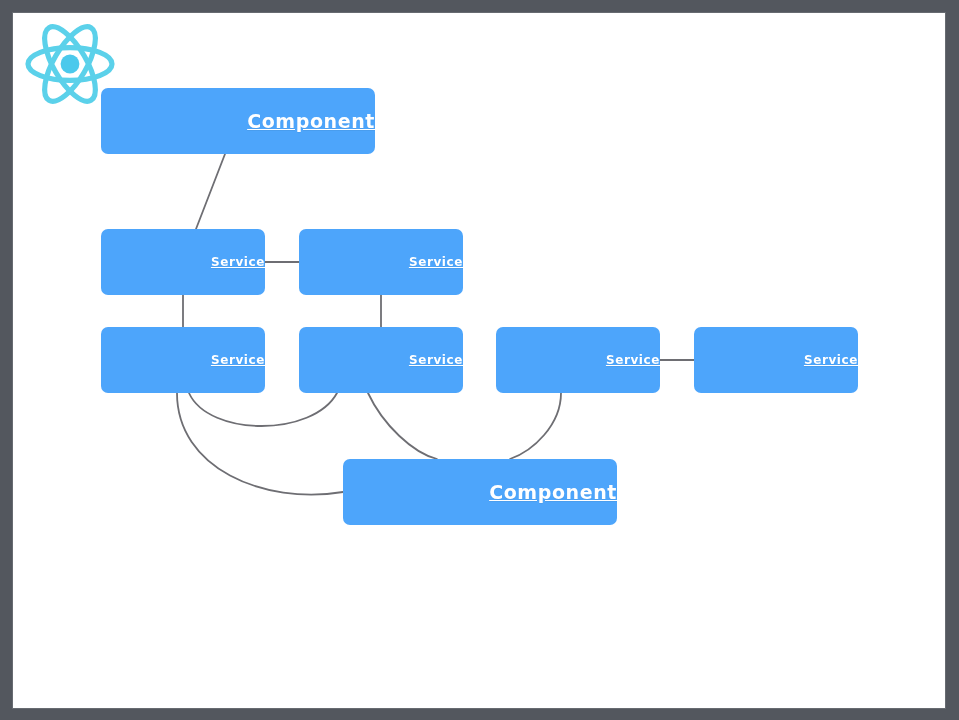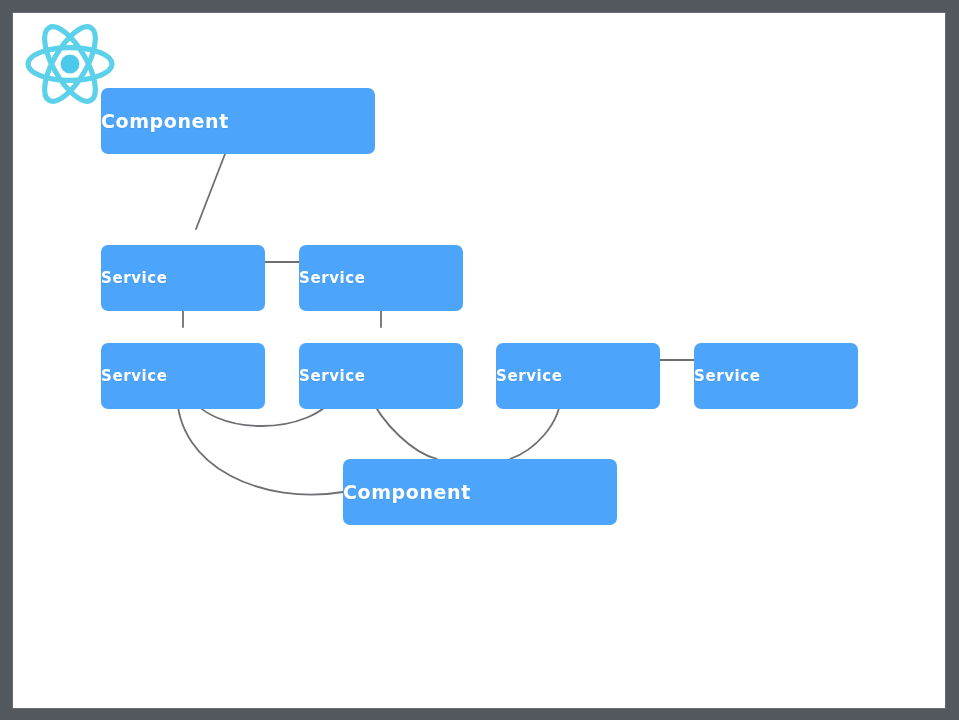--- a/index.html
+++ b/index.html
@@ -54,33 +54,34 @@
   }
 
   
   .node {
     position: absolute;
     box-sizing: border-box;
     background: #4da5fb;
     border-radius: 7px;
     display: flex;
     align-items: center;
-    justify-content: flex-start;
+    justify-content: flex-end;
     color: #ffffff;
     font-weight: bold;
     letter-spacing: 0.6px;
     user-select: none;
+    text-decoration: underline;
   }
   .node-label {
     display: block;
     line-height: 1;
     text-shadow: 0 1px 1px rgba(0,0,0,0.05);
   }
   .node.component { font-size: 19px; }
-  .node.service   { font-size: 15px; margin-top: 16px; }
+  .node.service   { font-size: 12px; }
 </style>
 </head>
 <body>
 
 <div id="stage">
   <div id="canvas">
 
     <svg id="react-logo" viewBox="0 0 100 92" aria-hidden="true">
       <g fill="none" stroke="#5bd1ea" stroke-width="5.2">
         <ellipse cx="50" cy="46" rx="42" ry="16.4"></ellipse>

